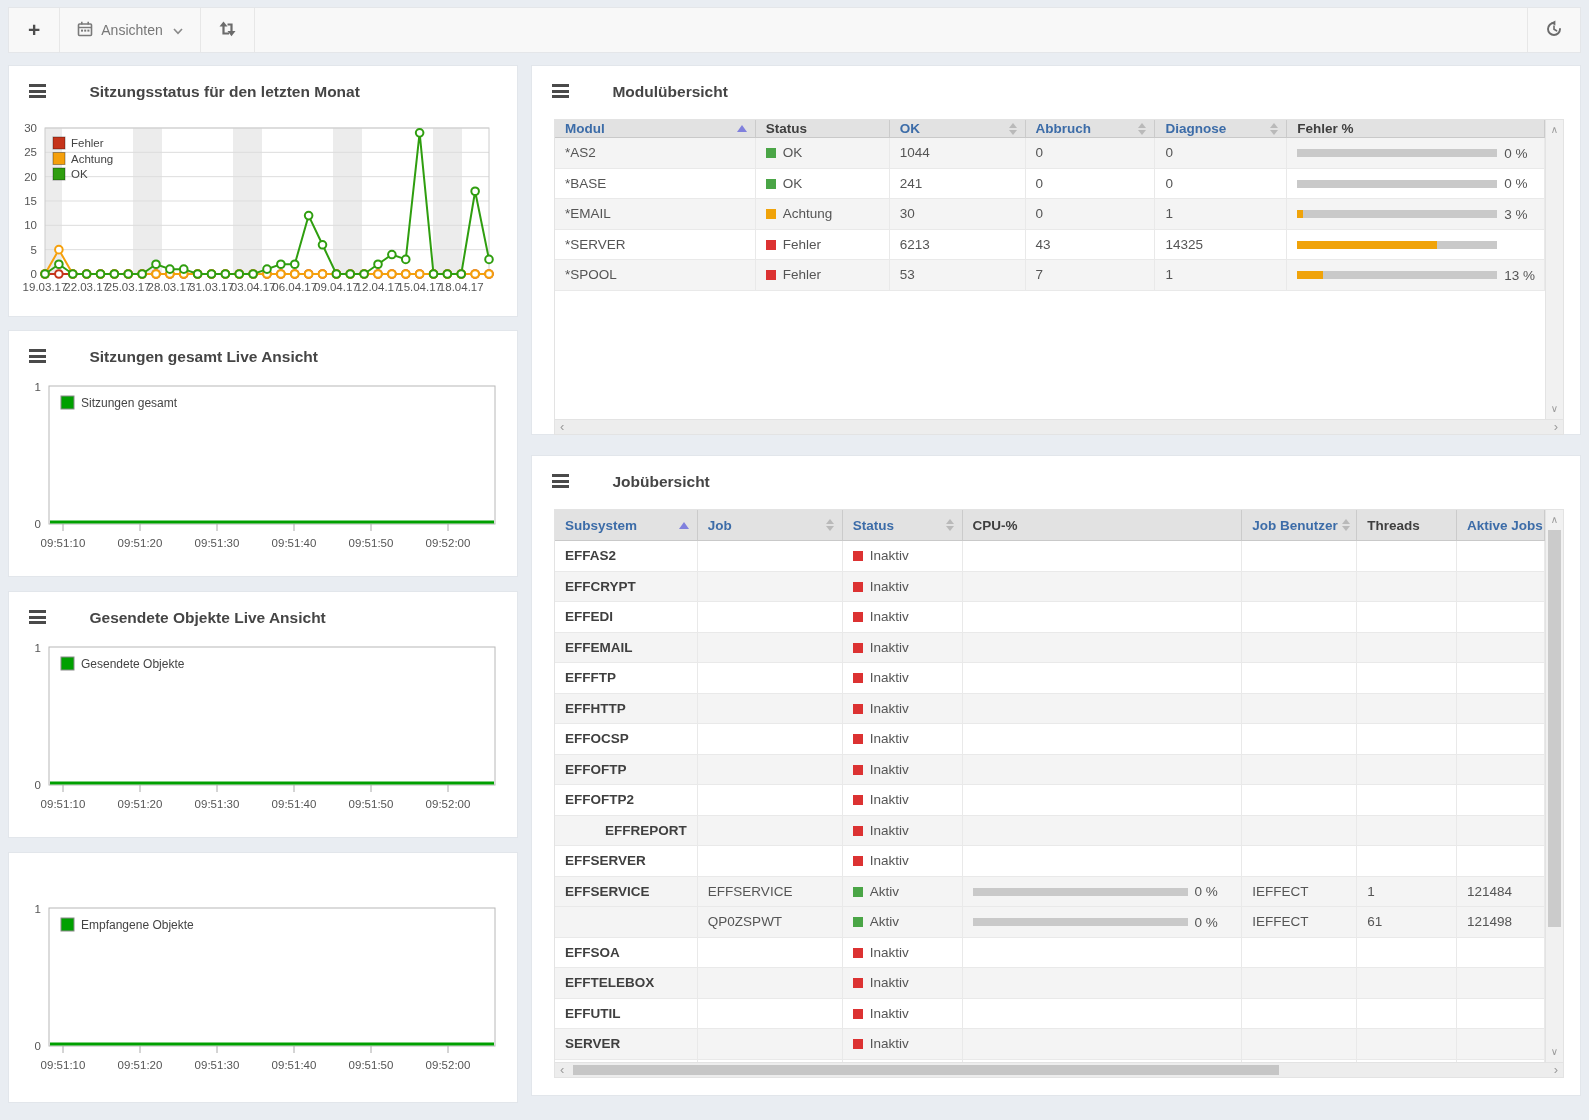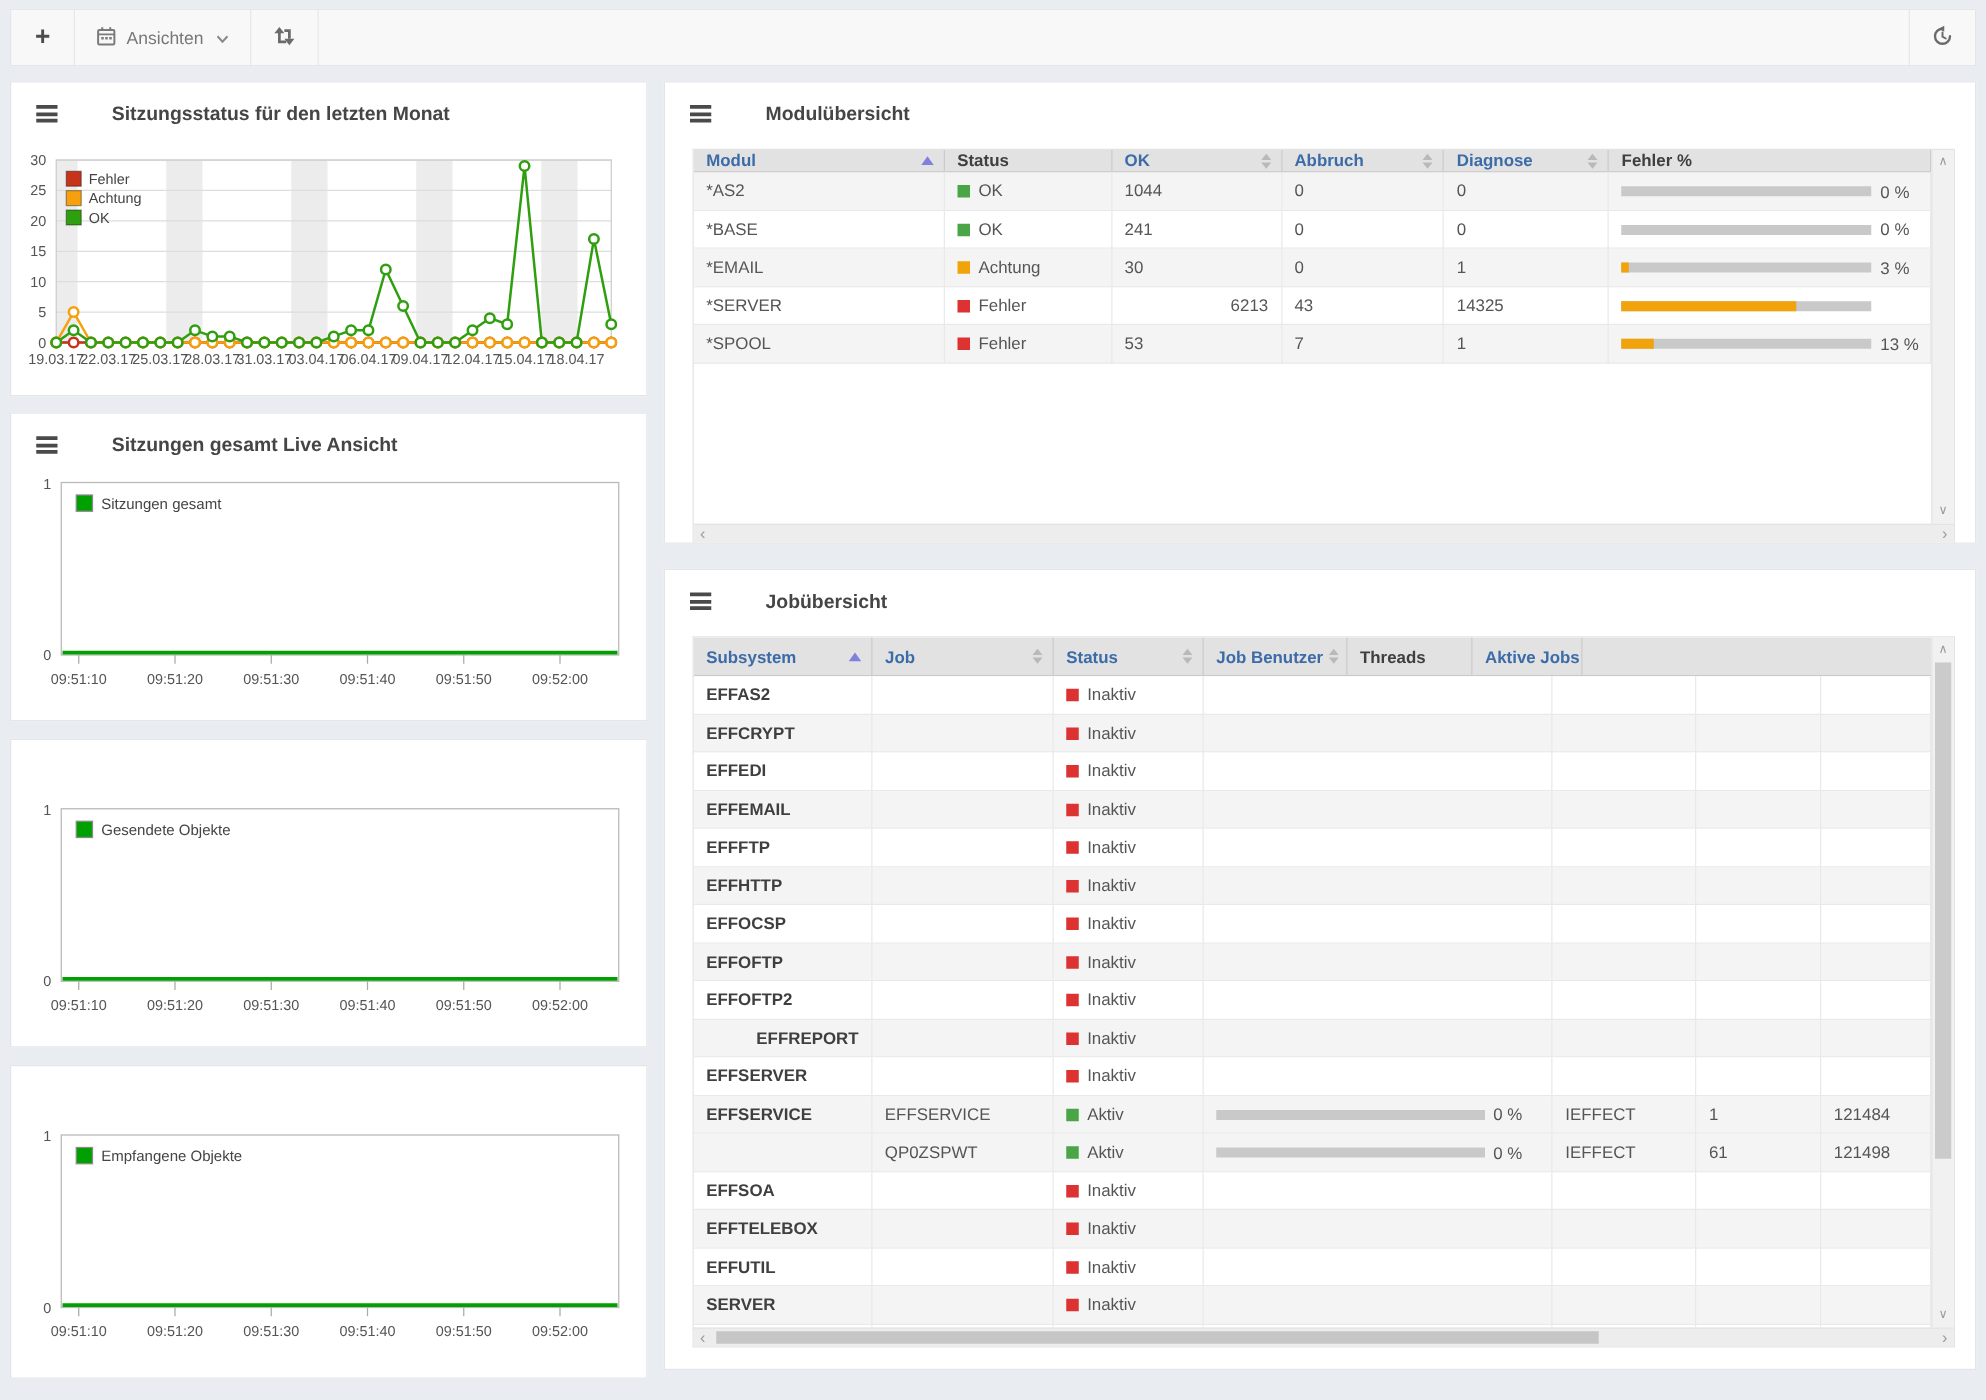--- a/index.html
+++ b/index.html
@@ -286,20 +286,24 @@
       <line x1="285" y1="193" x2="285" y2="200" stroke="#aaaaaa" stroke-width="1"></line>
       <text x="285" y="216" text-anchor="middle" font-size="11.5" fill="#555">09:51:40</text>
       <line x1="362" y1="193" x2="362" y2="200" stroke="#aaaaaa" stroke-width="1"></line>
       <text x="362" y="216" text-anchor="middle" font-size="11.5" fill="#555">09:51:50</text>
       <line x1="439" y1="193" x2="439" y2="200" stroke="#aaaaaa" stroke-width="1"></line>
       <text x="439" y="216" text-anchor="middle" font-size="11.5" fill="#555">09:52:00</text>
     </svg>
 </section>
 
 <section class="panel" id="p-chart3">
+  <div class="panel-head">
+    <span class="hamb"><i></i><i></i><i></i></span>
+    <span class="panel-title">Gesendete Objekte Live Ansicht</span>
+  </div>
   <svg class="chart-svg" id="chart-2" width="510" height="247">
       <rect x="40" y="55" width="446" height="138" fill="#ffffff" stroke="#b8b8b8" stroke-width="1"></rect>
       <text x="32" y="60" text-anchor="end" font-size="11.5" fill="#555">1</text>
       <text x="32" y="197" text-anchor="end" font-size="11.5" fill="#555">0</text>
       <line x1="41" y1="191" x2="485" y2="191" stroke="#00a000" stroke-width="3"></line>
       <rect x="52" y="65" width="13" height="13" fill="#00a000" stroke="#8a8a8a" stroke-width="1"></rect>
       <text x="72" y="76" font-size="12" fill="#444">Gesendete Objekte</text>
       <line x1="54" y1="193" x2="54" y2="200" stroke="#aaaaaa" stroke-width="1"></line>
       <text x="54" y="216" text-anchor="middle" font-size="11.5" fill="#555">09:51:10</text>
       <line x1="131" y1="193" x2="131" y2="200" stroke="#aaaaaa" stroke-width="1"></line>
@@ -414,21 +418,21 @@
             <div class="td bar-cell" style="width: 258px;">
               <span class="bar-track" style="width: 200px; background: rgb(201, 201, 201);">
                 <span class="bar-fill" style="width: 3%; background: rgb(240, 163, 10);"></span>
               </span>
               <span class="bar-label">3 %</span>
             </div>
           </div>
           <div class="tr">
             <div class="td" style="width: 201px;">*SERVER</div>
             <div class="td" style="width: 134px;"><span class="sq" style="background: rgb(220, 50, 50);"></span>Fehler</div>
-            <div class="td" style="width: 136px; text-align: right;">6213</div>
+            <div class="td" style="width: 136px;">6213</div>
             <div class="td" style="width: 130px;">43</div>
             <div class="td" style="width: 132px;">14325</div>
             <div class="td bar-cell" style="width: 258px; gap: 46px;">
               <span class="bar-track" style="width: 200px; background: rgb(201, 201, 201);">
                 <span class="bar-fill" style="width: 70%; background: rgb(240, 163, 10);"></span>
               </span>
               <span class="bar-label">70 %</span>
             </div>
           </div>
           <div class="tr alt">
@@ -475,20 +479,23 @@
               <b class="up"></b>
               <b class="down"></b>
             </span>
           </div>
           <div class="th blue" style="width: 120px;">
             <span class="th-label">Status</span>
             <span class="sort-both">
               <b class="up"></b>
               <b class="down"></b>
             </span>
+          </div>
+          <div class="th" style="width: 280px;">
+            <span class="th-label">CPU-%</span>
           </div>
           <div class="th blue" style="width: 115px;">
             <span class="th-label">Job Benutzer</span>
             <span class="sort-both">
               <b class="up"></b>
               <b class="down"></b>
             </span>
           </div>
           <div class="th" style="width: 100px;">
             <span class="th-label">Threads</span>

